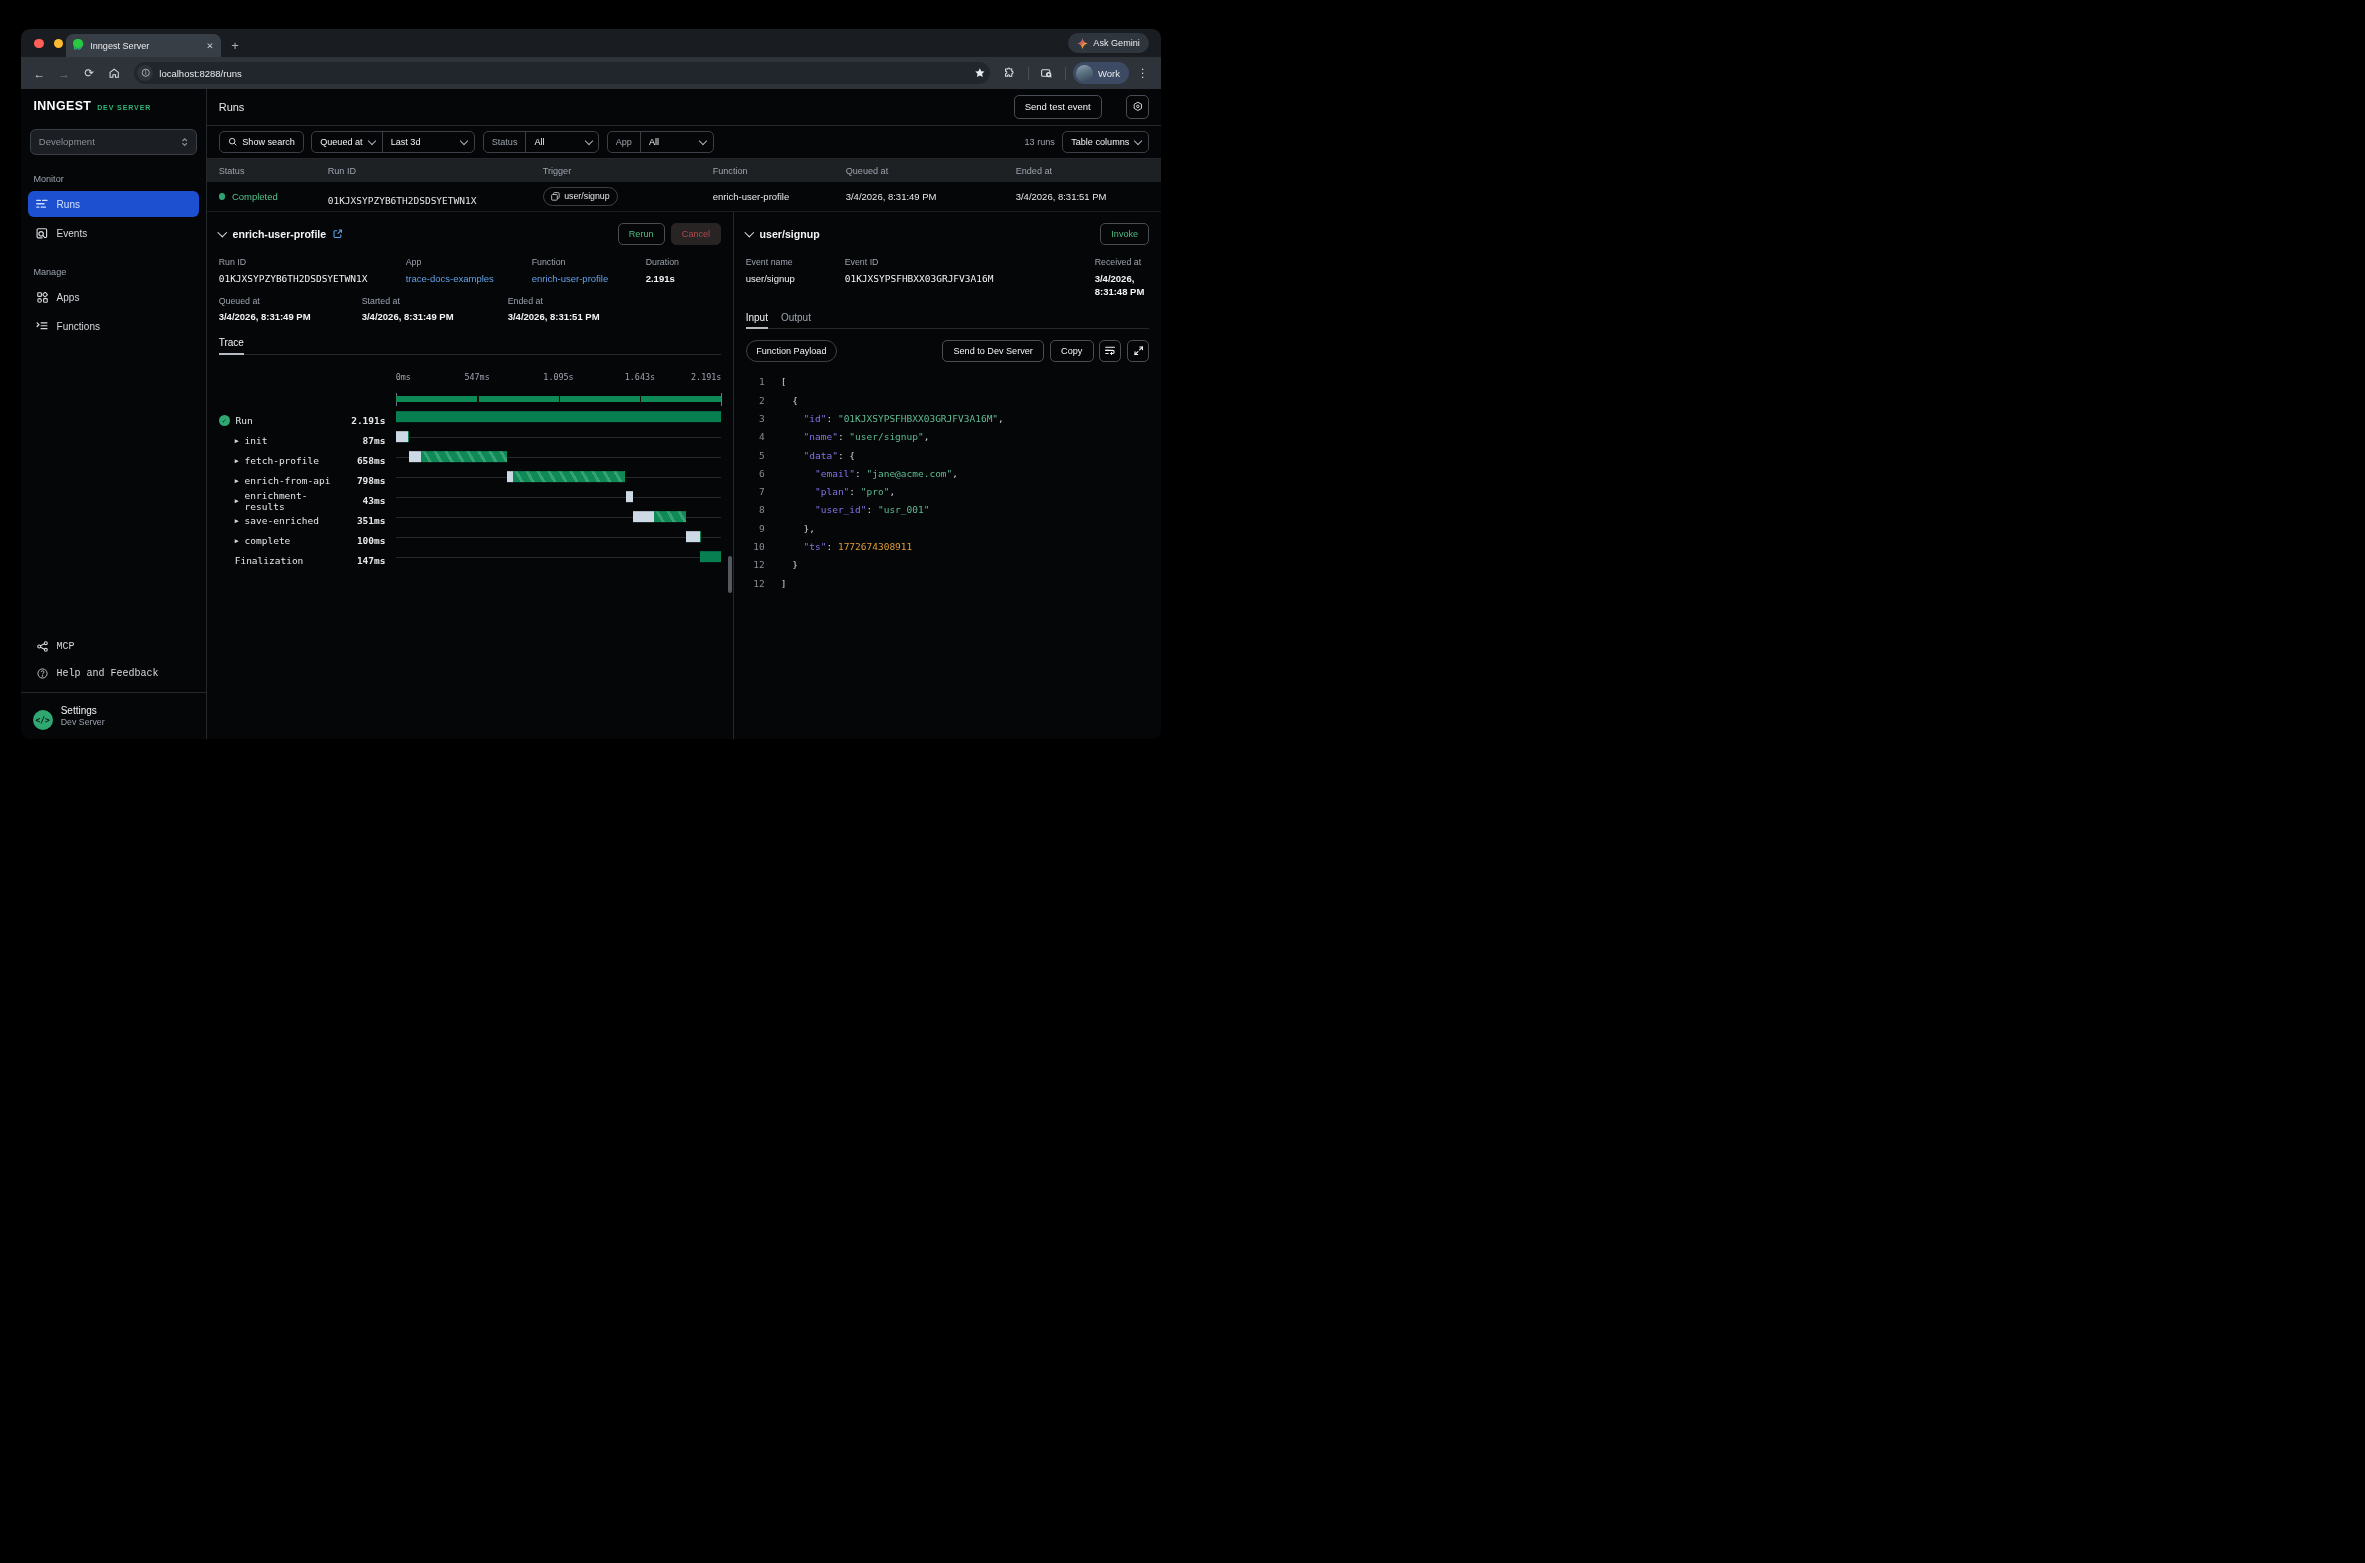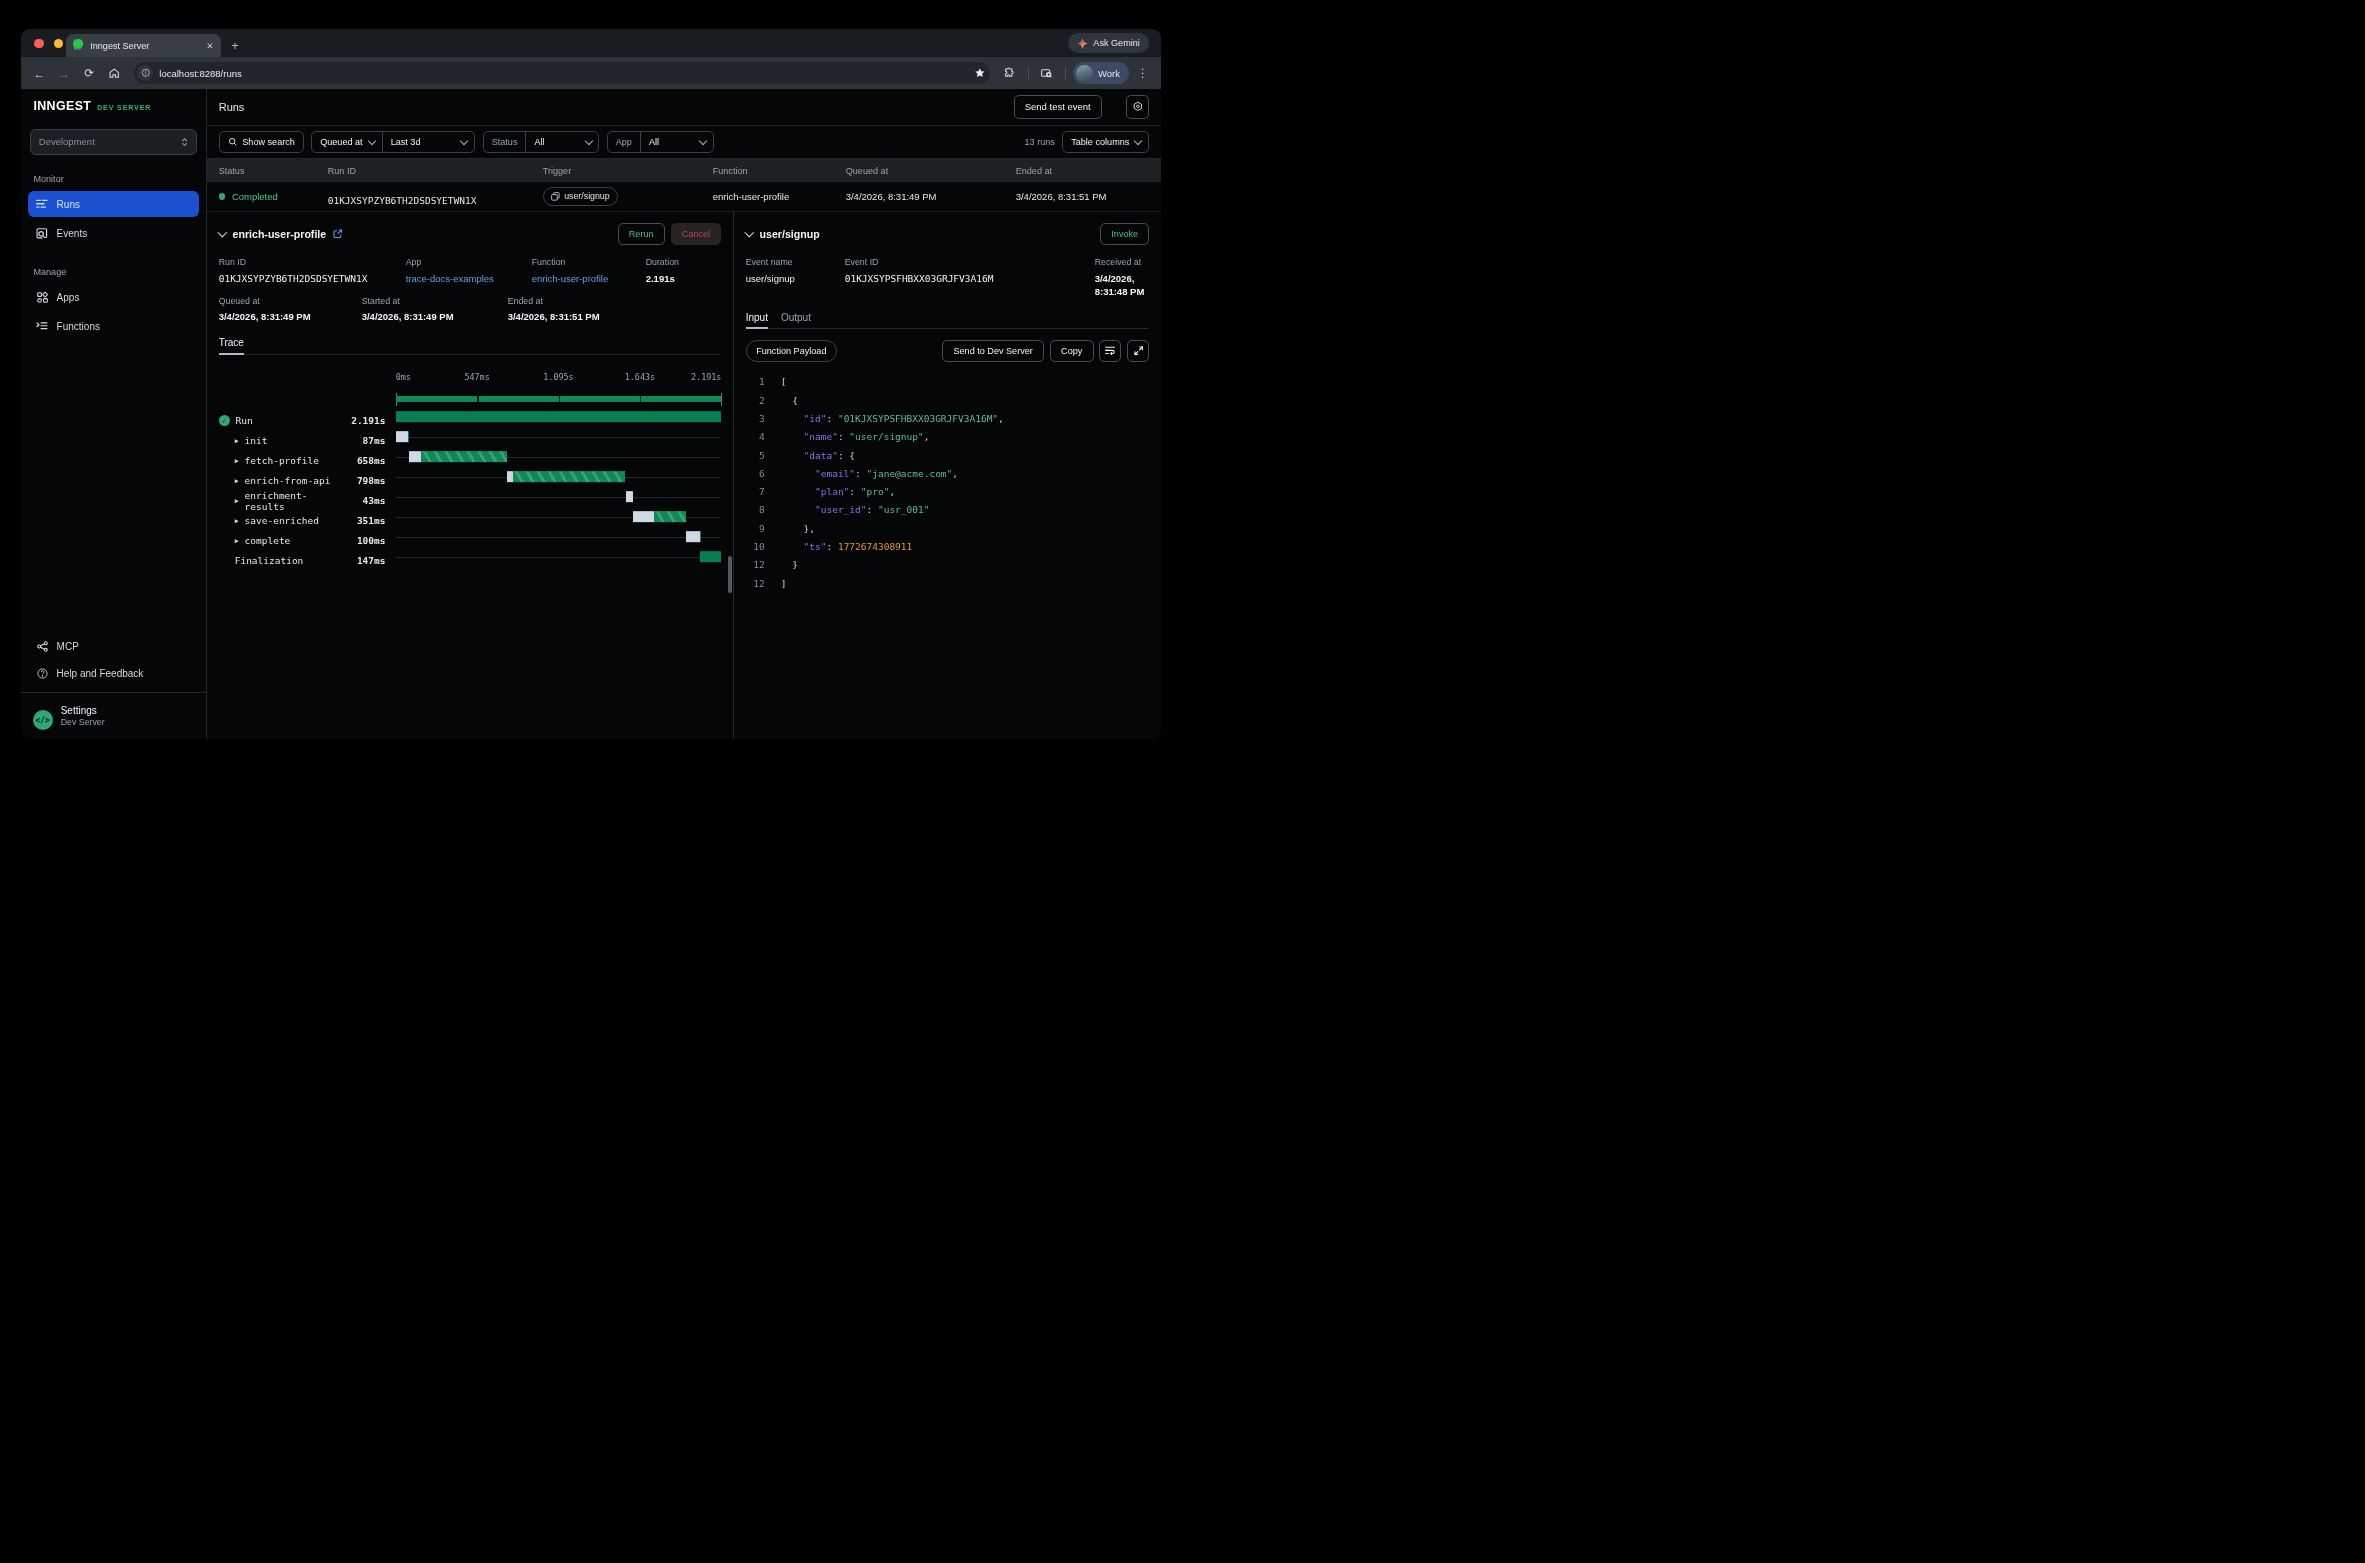--- a/index.html
+++ b/index.html
@@ -32,21 +32,21 @@
   .sidebar { width:186px; flex:none; border-right:0.7px solid #24272b; display:flex; flex-direction:column; padding-top:10.2px; }
   .logo-row { display:flex; align-items:baseline; gap:5.9px; padding:0 12.4px; }
   .logo-word { font-size:12.4px; font-weight:800; letter-spacing:0.4px; color:#fff; }
   .logo-badge { font-size:7px; font-weight:700; letter-spacing:0.9px; color:#2fb47c; }
   .env-select { margin:16px 8.8px 0 8.8px; height:25.6px; border:0.7px solid #3c4046; border-radius:5.9px; background:#1b1e23; display:flex; align-items:center; justify-content:space-between; padding:0 8px; font-size:9.5px; color:#8b919a; }
   .side-label { font-size:9.1px; color:#9ca3af; padding:0 12.4px; margin-top:19px; margin-bottom:5.9px; }
   .side-item { margin:1.5px 7.3px; height:26px; border-radius:5.9px; display:flex; align-items:center; gap:8px; padding:0 7.3px; font-size:10px; color:#d6d9de; }
   .side-item.active { background:#1d50d0; color:#d3e2fe; }
   .side-item .ic { width:13px; display:flex; justify-content:center; color:inherit; }
   .side-spacer { flex:1; }
-  .side-foot { padding-bottom:4.4px; }
+  .side-foot { padding-bottom:4.4px;font-family:Liberation Mono, monospace; }
   .settings-row { border-top:0.7px solid #24272b; padding:8.8px 11.7px; display:flex; align-items:center; gap:8px; }
   .settings-ic { width:20px; height:20px; border-radius:50%; background:#2fa871; color:#0b0d10; display:flex; align-items:center; justify-content:center; font-size:8px; font-weight:700; }
   .settings-title { font-size:10px; color:#f3f4f6; }
   .settings-sub { font-size:8.8px; color:#9ca3af; margin-top:1.5px; }
 
   .main { flex:1; display:flex; flex-direction:column; min-width:0; }
   .page-head { height:37px; border-bottom:0.7px solid #24272b; display:flex; align-items:center; padding:0 11.7px; flex:none; }
   .page-title { font-size:11px; color:#e5e7eb; }
   .head-actions { margin-left:auto; display:flex; gap:24px; align-items:center; }
   .btn { border:0.7px solid #4a4e55; border-radius:5.1px; background:transparent; color:#f3f4f6; font-size:9.5px; height:23.4px; padding:0 10.2px; display:flex; align-items:center; gap:5.1px; font-family:inherit; }

